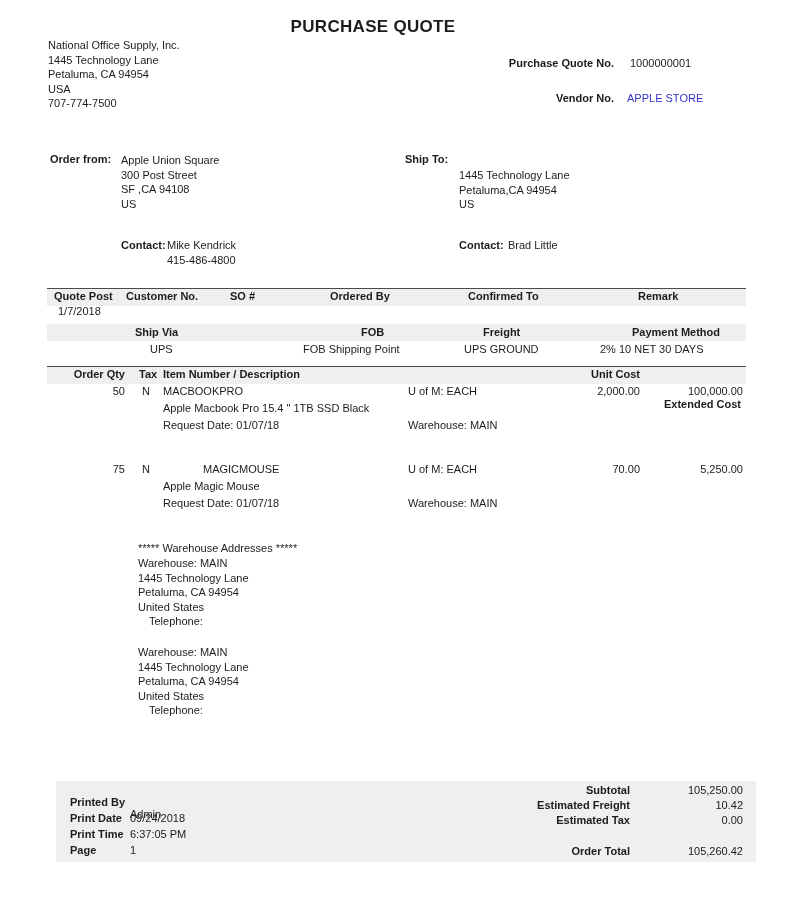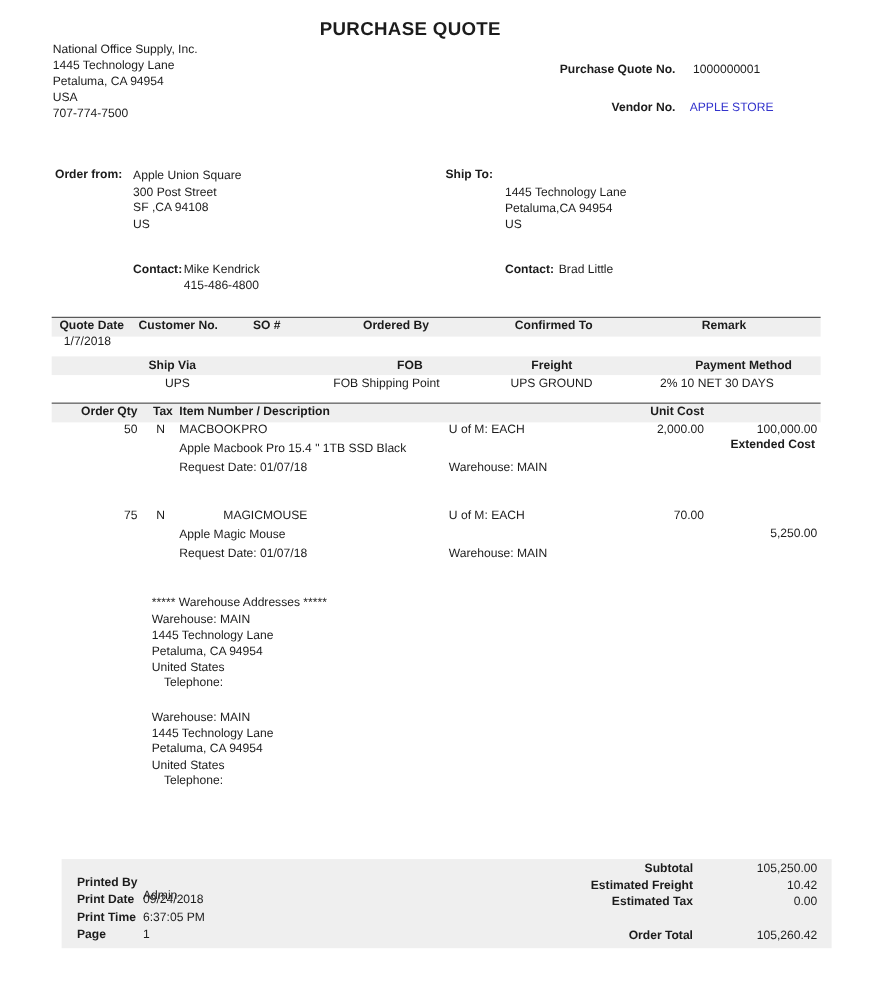--- a/index.html
+++ b/index.html
@@ -75,21 +75,21 @@
   <div class="abs b" style="left:405px;top:153px;">Ship To:</div>
   <div class="abs lines" style="left:459px;top:168px;">
     <div>1445 Technology Lane</div>
     <div>Petaluma,CA 94954</div>
     <div>US</div>
   </div>
   <div class="abs b" style="left:459px;top:239px;">Contact:</div>
   <div class="abs" style="left:508px;top:239px;">Brad Little</div>
 
   <div class="band bt" style="top:288px;"></div>
-  <div class="abs b" style="left:54px;top:290px;">Quote Date</div>
+  <div class="abs b" style="left:54px;top:290px;">Quote Post</div>
   <div class="abs b" style="left:126px;top:290px;text-align:center;">Customer No.</div>
   <div class="abs b" style="left:230px;top:290px;">SO #</div>
   <div class="abs b" style="left:330px;top:290px;">Ordered By</div>
   <div class="abs b" style="left:468px;top:290px;">Confirmed To</div>
   <div class="abs b" style="left:638px;top:290px;">Remark</div>
   <div class="abs" style="left:58px;top:305px;">1/7/2018</div>
 
   <div class="band" style="top:324px;"></div>
   <div class="abs b" style="left:135px;top:326px;">Ship Via</div>
   <div class="abs b" style="left:361px;top:326px;">FOB</div>
@@ -118,21 +118,21 @@
     <div class="abs" style="left:163px;top:419px;">Request Date: 01/07/18</div>
     <div class="abs" style="left:408px;top:419px;">Warehouse: MAIN</div>
   </div>
 
   <div>
     <div class="abs r" style="left:58px;top:463px;width:67px;">75</div>
     <div class="abs" style="left:142px;top:463px;">N</div>
     <div class="abs" style="left:163px;top:463px;padding-left:40px;">MAGICMOUSE</div>
     <div class="abs" style="left:408px;top:463px;">U of M: EACH</div>
     <div class="abs r" style="left:540px;top:463px;width:100px;">70.00</div>
-    <div class="abs r" style="left:613px;top:463px;width:130px;margin-top:16px;">5,250.00</div>
+    <div class="abs r" style="left:613px;top:463px;width:130px;">5,250.00</div>
     <div class="abs" style="left:163px;top:480px;text-align:center;">Apple Magic Mouse</div>
     <div class="abs" style="left:163px;top:497px;">Request Date: 01/07/18</div>
     <div class="abs" style="left:408px;top:497px;">Warehouse: MAIN</div>
   </div>
 
   <div class="abs" style="left:138px;top:542px;">***** Warehouse Addresses *****</div>
 
   <div class="abs" style="left:138px;top:556px;line-height:14.5px;">
     <div>Warehouse: MAIN</div>
     <div>1445 Technology Lane</div>

